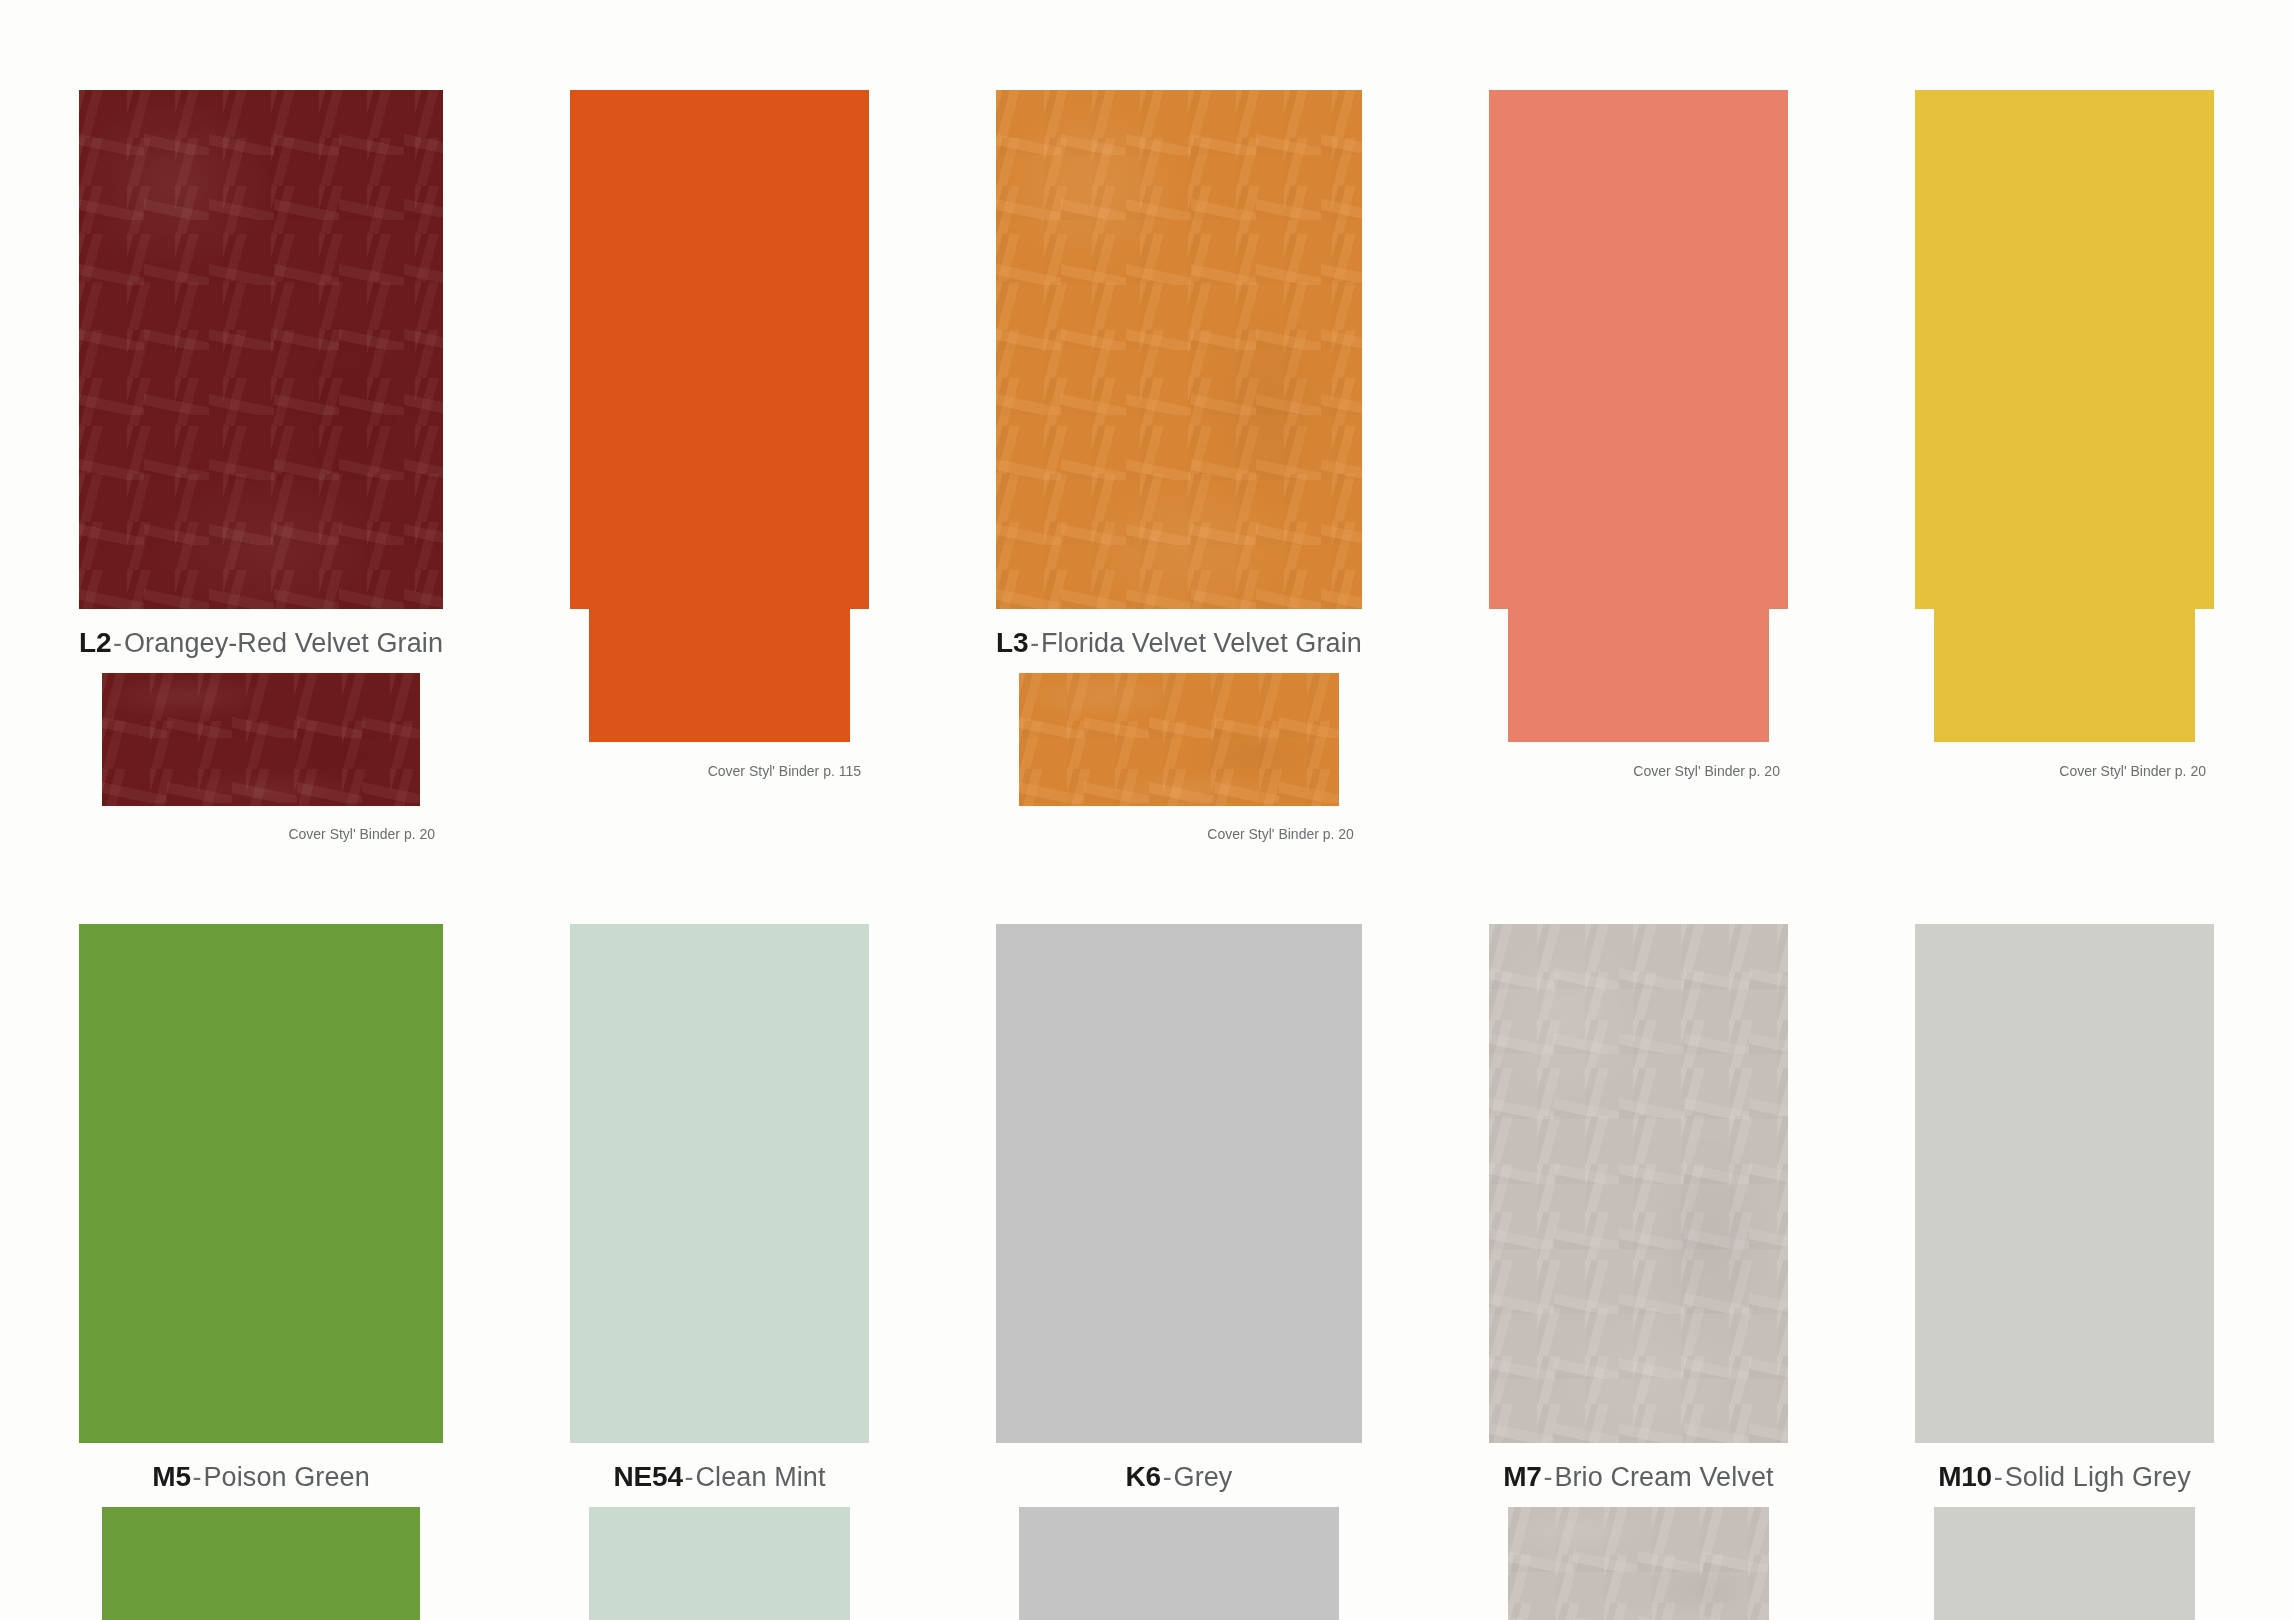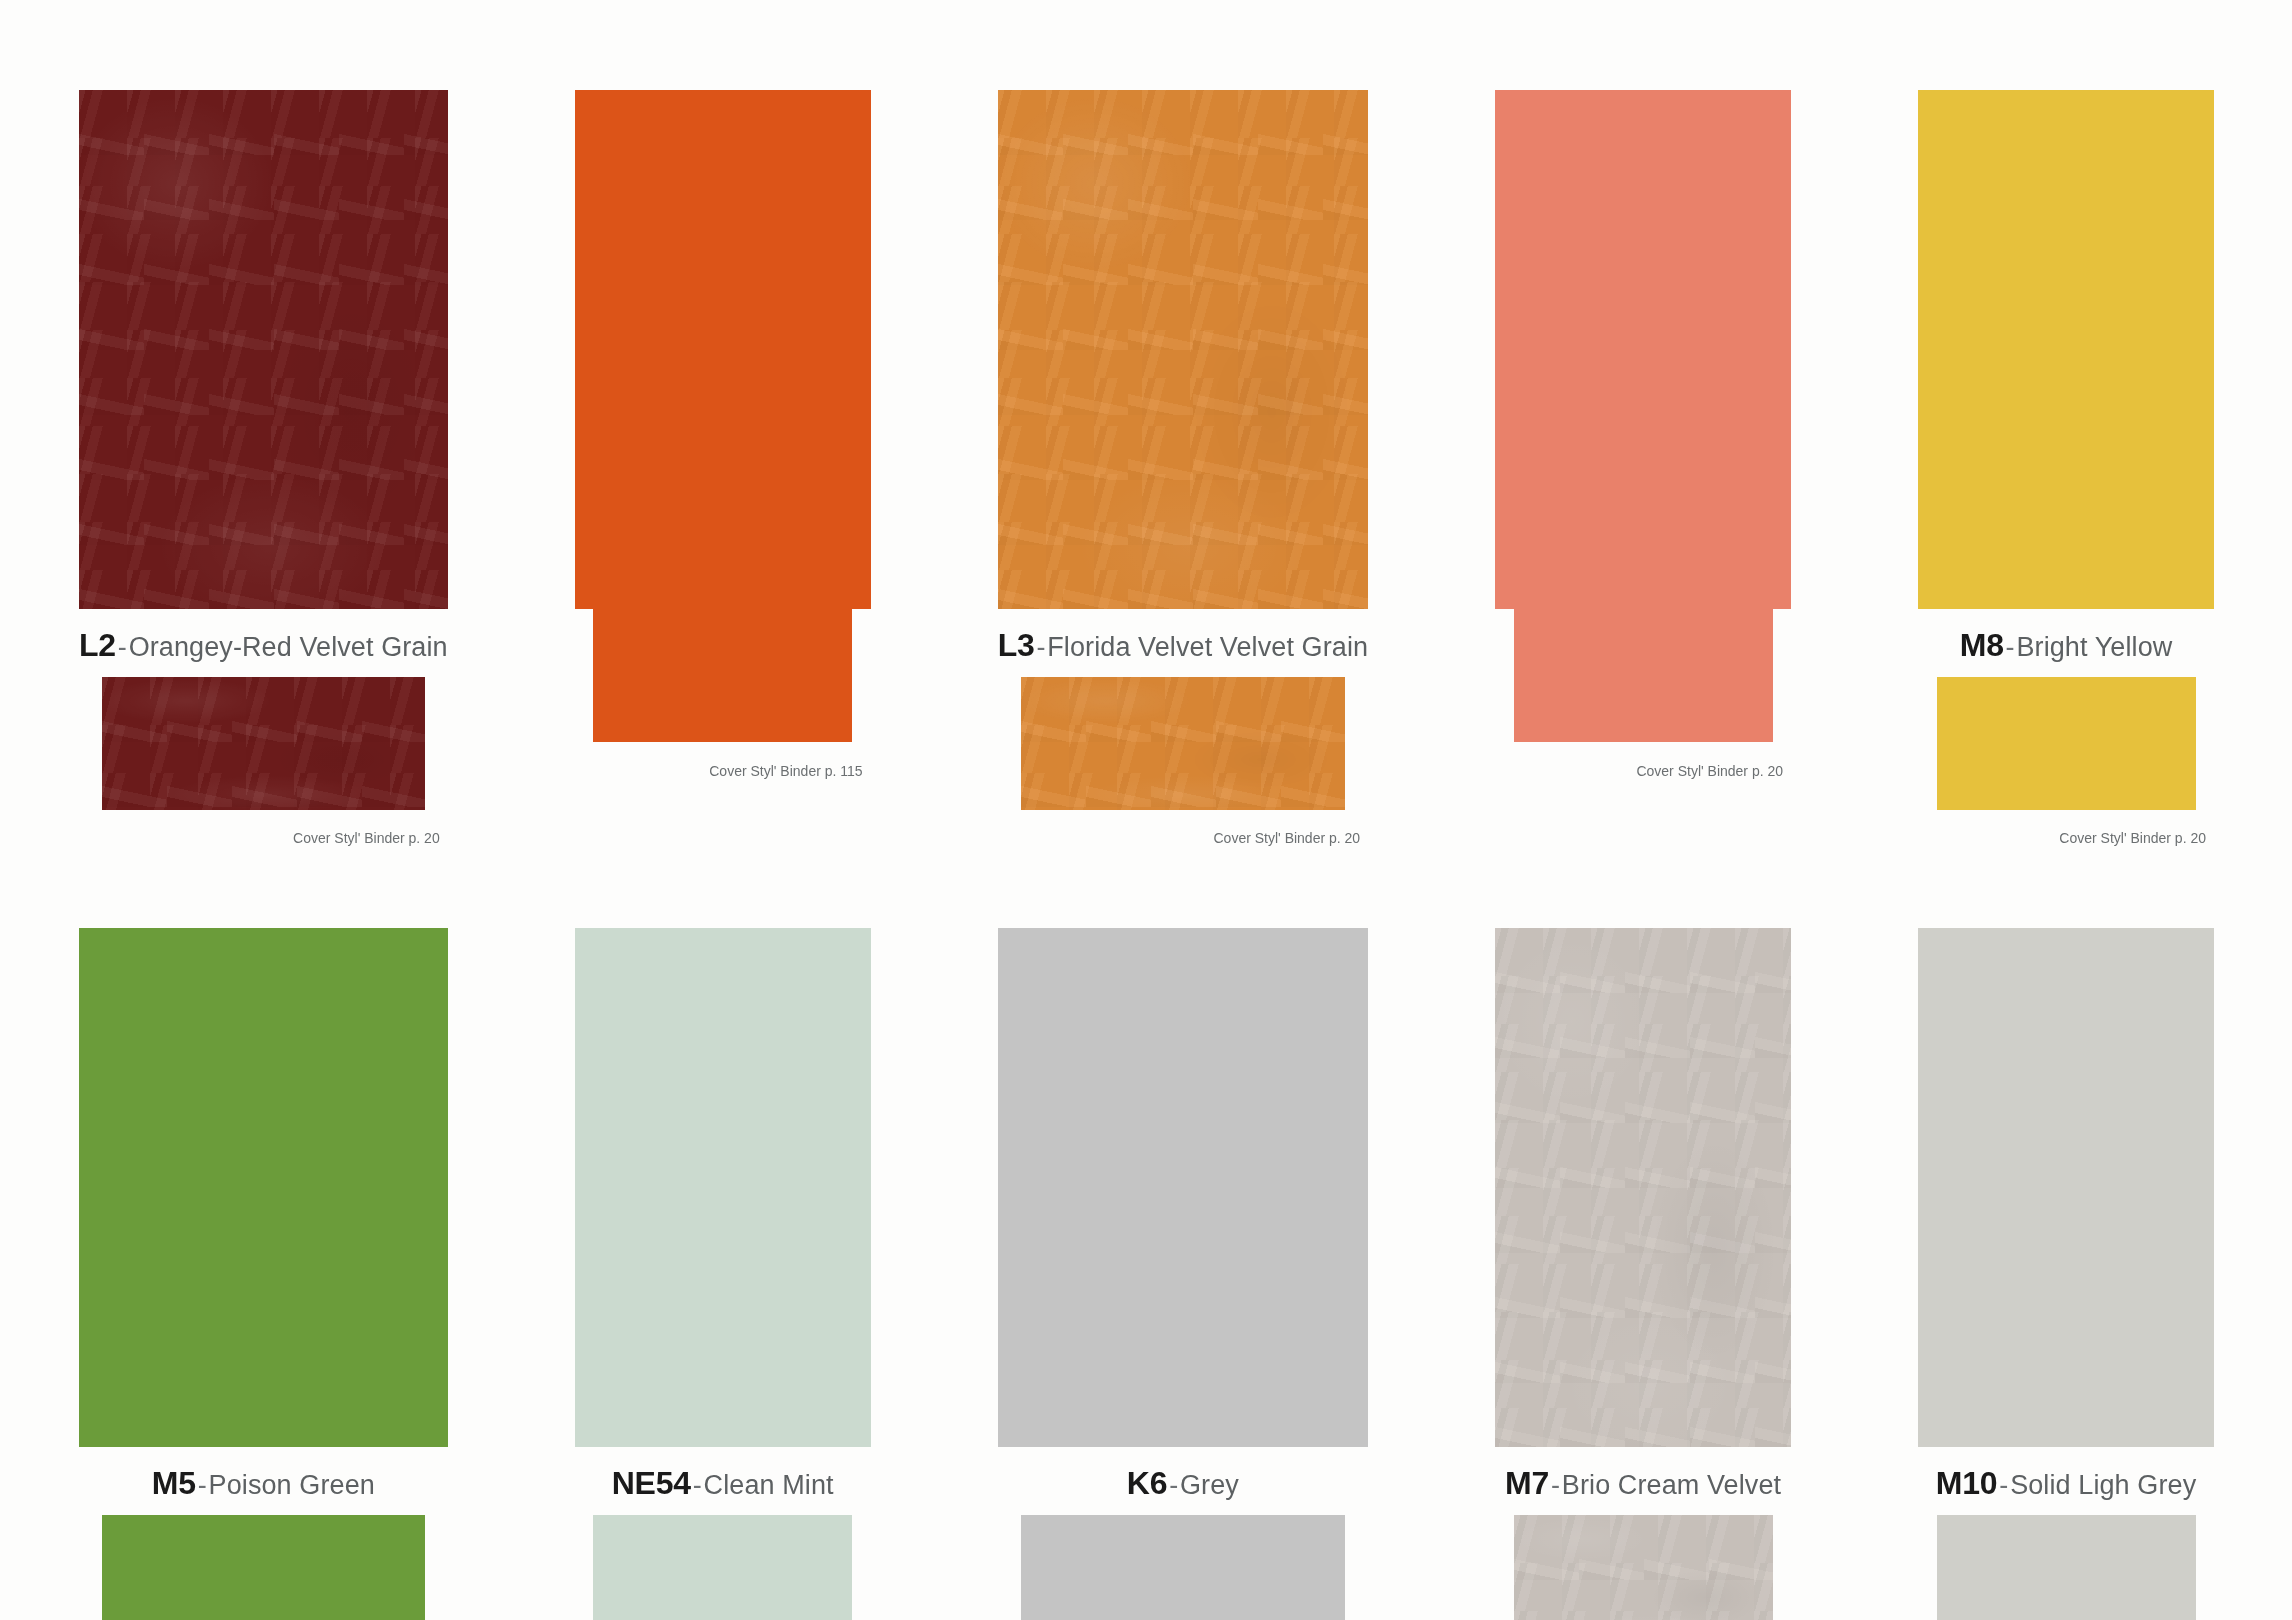--- a/index.html
+++ b/index.html
@@ -48,21 +48,21 @@
     white-space: nowrap;
     font-size: 27px;
     line-height: 1;
     padding: 19.7px 0 16px 0;
     color: #54585a;
     letter-spacing: 0.1px;
   }
   .swatch-code {
     font-weight: bold;
     color: #1a1a1a;
-    font-size: 32px;
+    font-size: 28px;
     letter-spacing: -0.2px;
   }
   .swatch-dash {
     color: #6e7275;
     padding: 0 1.8px;
   }
   .swatch-name {
     color: #5c6062;
     font-weight: 400;
     text-align: right;
@@ -141,21 +141,20 @@
       </div>
       <div class="swatch-card">
         <div class="swatch-main" style="background: rgb(233, 129, 106);"></div>
         <div class="swatch-sub-wrap">
           <div class="swatch-sub" style="background: rgb(233, 129, 106);"></div>
         </div>
         <div class="binder-ref">Cover Styl' Binder p. 20</div>
       </div>
       <div class="swatch-card">
         <div class="swatch-main" style="background: rgb(230, 193, 60);"></div>
-        <div class="swatch-label"><span class="swatch-code">M8</span><span class="swatch-dash">-</span><span class="swatch-name">Bright Yellow</span></div>
         <div class="swatch-sub-wrap">
           <div class="swatch-sub" style="background: rgb(230, 193, 60);"></div>
         </div>
         <div class="binder-ref">Cover Styl' Binder p. 20</div>
       </div>
       <div class="swatch-card">
         <div class="swatch-main" style="background: rgb(107, 156, 58);"></div>
         <div class="swatch-label"><span class="swatch-code">M5</span><span class="swatch-dash">-</span><span class="swatch-name">Poison Green</span></div>
         <div class="swatch-sub-wrap">
           <div class="swatch-sub" style="background: rgb(107, 156, 58);"></div>

